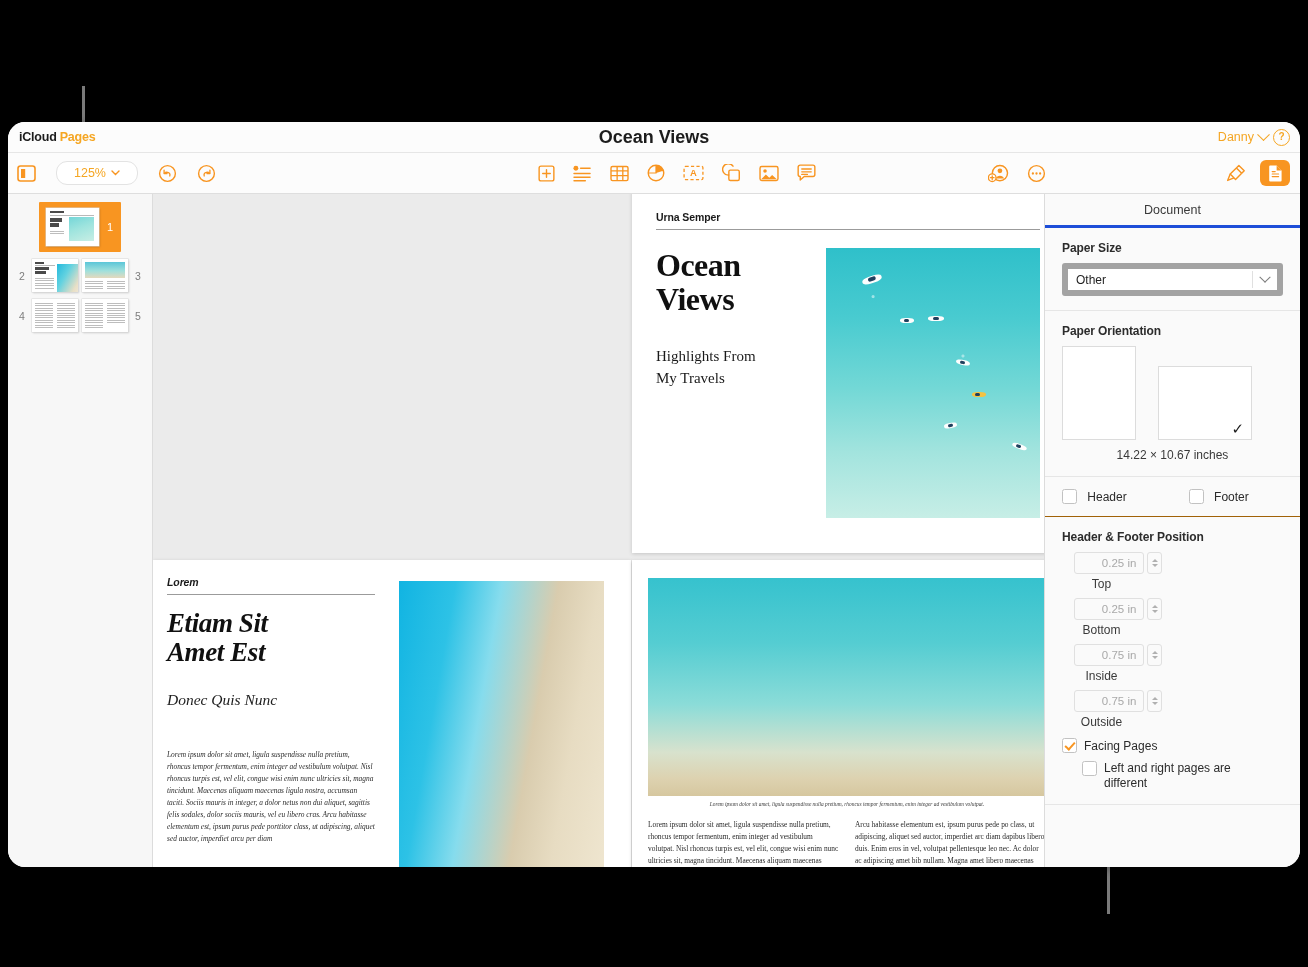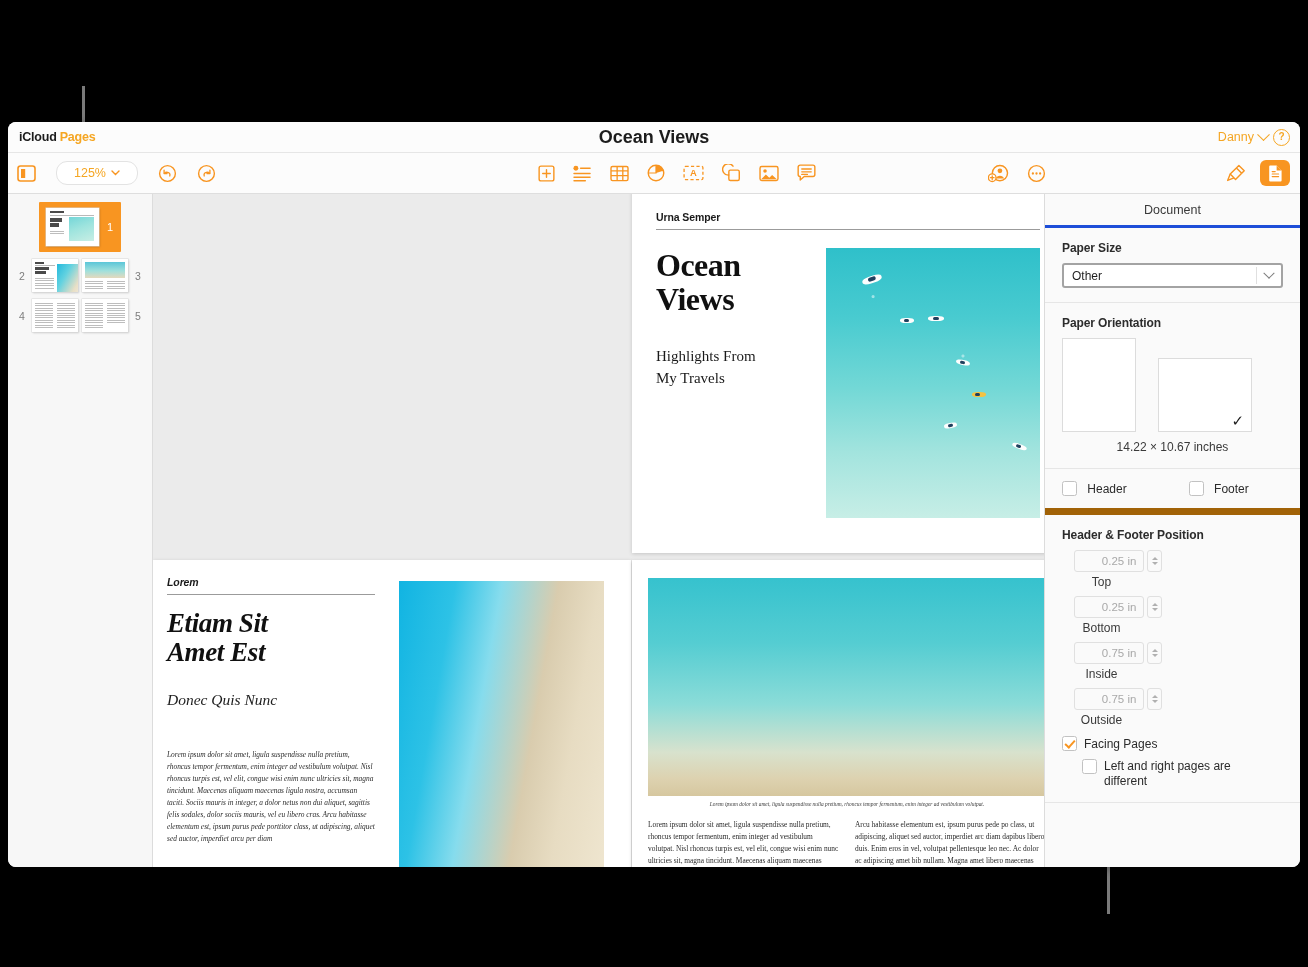--- a/index.html
+++ b/index.html
@@ -29,21 +29,21 @@
   .callout-bottom { left: 1107px; top: 652px; height: 262px; }
 
   
   .window {
     position: absolute;
     left: 8px;
     top: 122px;
     width: 1292px;
     height: 745px;
     background: #ffffff;
-    border-radius: 8px;
+    border-radius: 17px;
     overflow: hidden;
     box-shadow: 0 2px 10px rgba(0,0,0,0.35);
   }
 
   
   .titlebar {
     position: relative;
     height: 30px;
     background: #fcfcfc;
     border-bottom: 1px solid #e6e6e6;
@@ -365,21 +365,21 @@
   .insp-sec { padding: 13px 17px 14px 17px; border-bottom: 1px solid #e6e6e6; }
   .insp-label {
     font-size: 12px;
     font-weight: bold;
     color: #2c2c2c;
     margin-bottom: 8px;
     letter-spacing: -0.1px;
   }
   .select-box {
     height: 21px;
-    border: 2px solid #a3a3a3;
+    border: 6px solid #a3a3a3;
     border-radius: 3px;
     background: #fff;
     display: flex;
     align-items: center;
     position: relative;
     padding-left: 8px;
     font-size: 12px;
     color: #1f1f1f;
   }
   .select-box .divider {
@@ -407,21 +407,21 @@
   .orient-check {
     position: absolute; right: 7px; bottom: 3px;
     font-size: 15px; color: #1a1a1a; line-height: 1;
   }
   .dims {
     text-align: center;
     font-size: 12px;
     color: #3a3a3a;
     margin-top: 8px;
   }
-  .hf-row { display: flex; gap: 62px; padding: 12px 17px 12px 17px; border-bottom: 7px solid #a16207; text-align: center; }
+  .hf-row { display: flex; gap: 62px; padding: 12px 17px 12px 17px; border-bottom: 1px solid #a16207; text-align: center; }
   .cbx {
     width: 13px; height: 13px;
     border: 1px solid #c2c2c2;
     border-radius: 2.5px;
     background: #fff;
     display: inline-block;
     vertical-align: middle;
     position: relative;
   }
   .cbx.checked::after {

